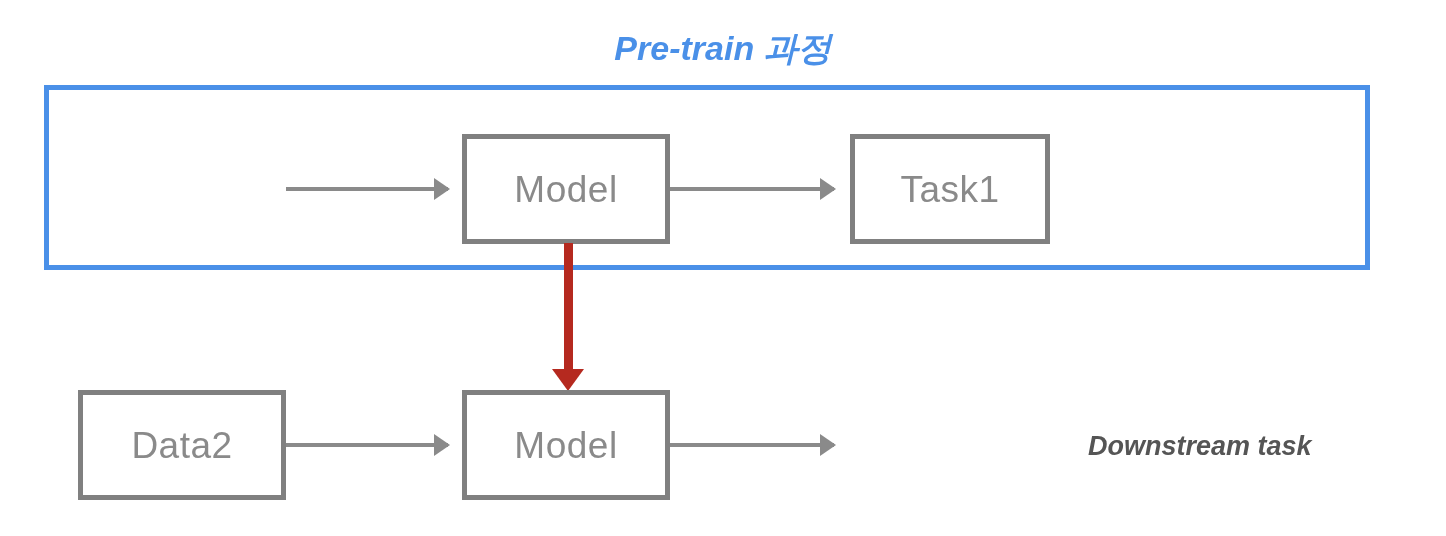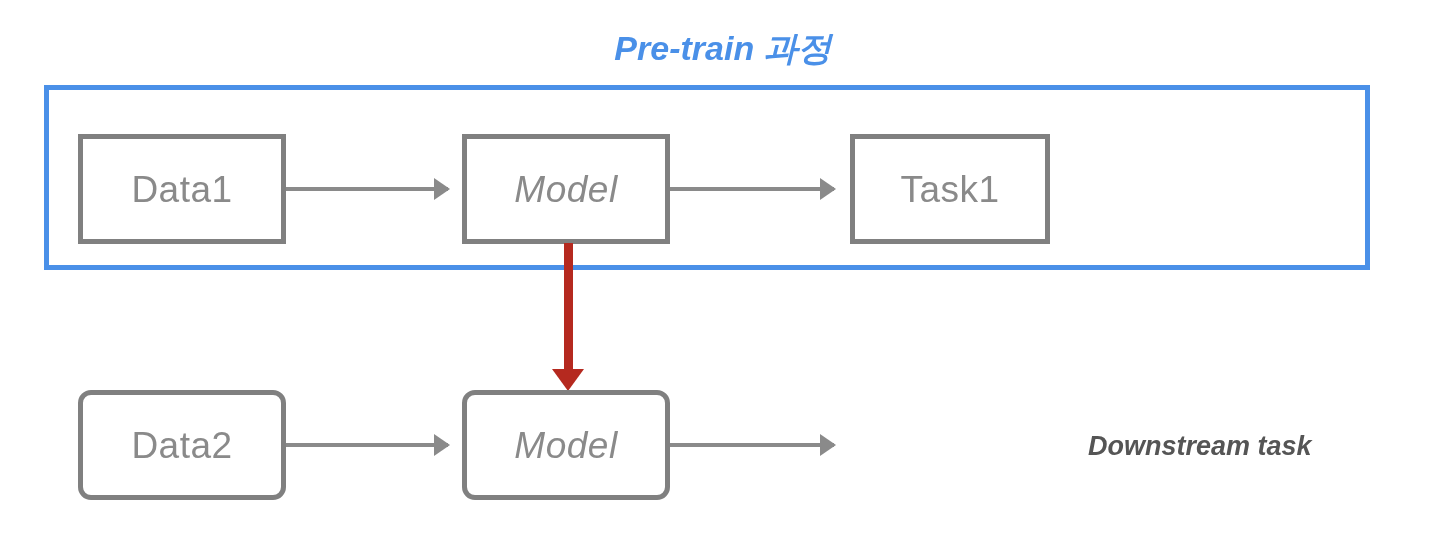--- a/index.html
+++ b/index.html
@@ -56,24 +56,24 @@
     align-items: center;
     justify-content: center;
     color: #8a8a8a;
     font-size: 37px;
     font-weight: 400;
     letter-spacing: 0.5px;
     line-height: 1;
   }
 
   .row1 { top: 134px; height: 110px; }
-  .row2 { top: 390px; height: 110px; border-radius: 13px; }
+  .row2 { top: 390px; height: 110px; }
 
   .col-data  { left: 78px;  width: 208px; }
-  .col-model { left: 462px; width: 208px; font-style: italic; }
+  .col-model { left: 462px; width: 208px; }
   .col-task  { left: 850px; width: 200px; }
 
   
   .arrow-gray {
     position: absolute;
     height: 4px;
     background: #8a8a8a;
   }
   .arrow-gray::after {
     content: "";
@@ -138,21 +138,20 @@
 </style>
 </head>
 <body>
 
 <div id="canvas">
 
   <div class="pretrain-title">Pre-train 과정</div>
 
   <div class="upstream-frame"></div>
 
-  <div class="node-box row1 col-data">Data1</div>
 
   <div class="arrow-gray a-d1-m1"></div>
 
   <div class="node-box row1 col-model">Model</div>
 
   <div class="arrow-gray a-m1-t1"></div>
 
   <div class="node-box row1 col-task">Task1</div>
 
 

